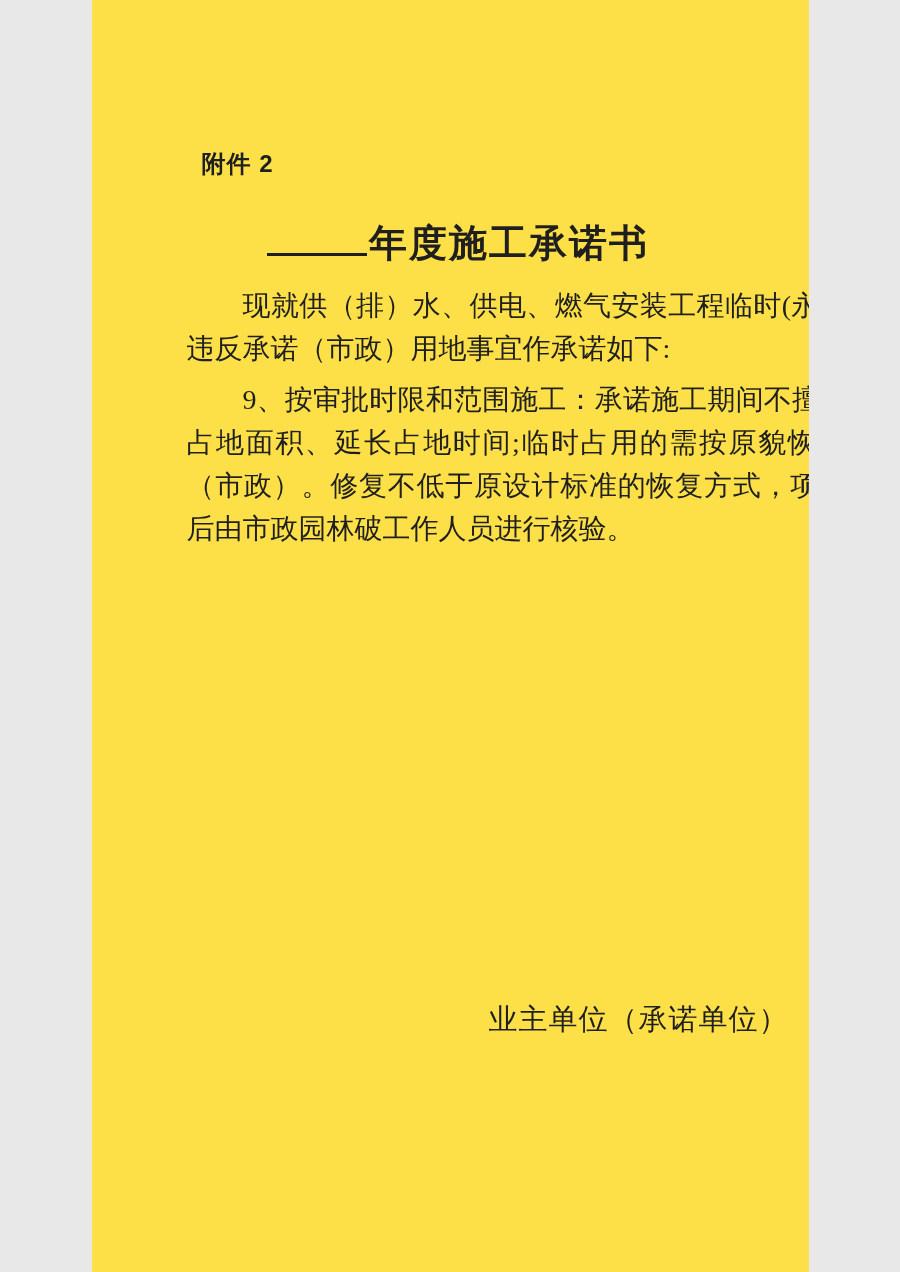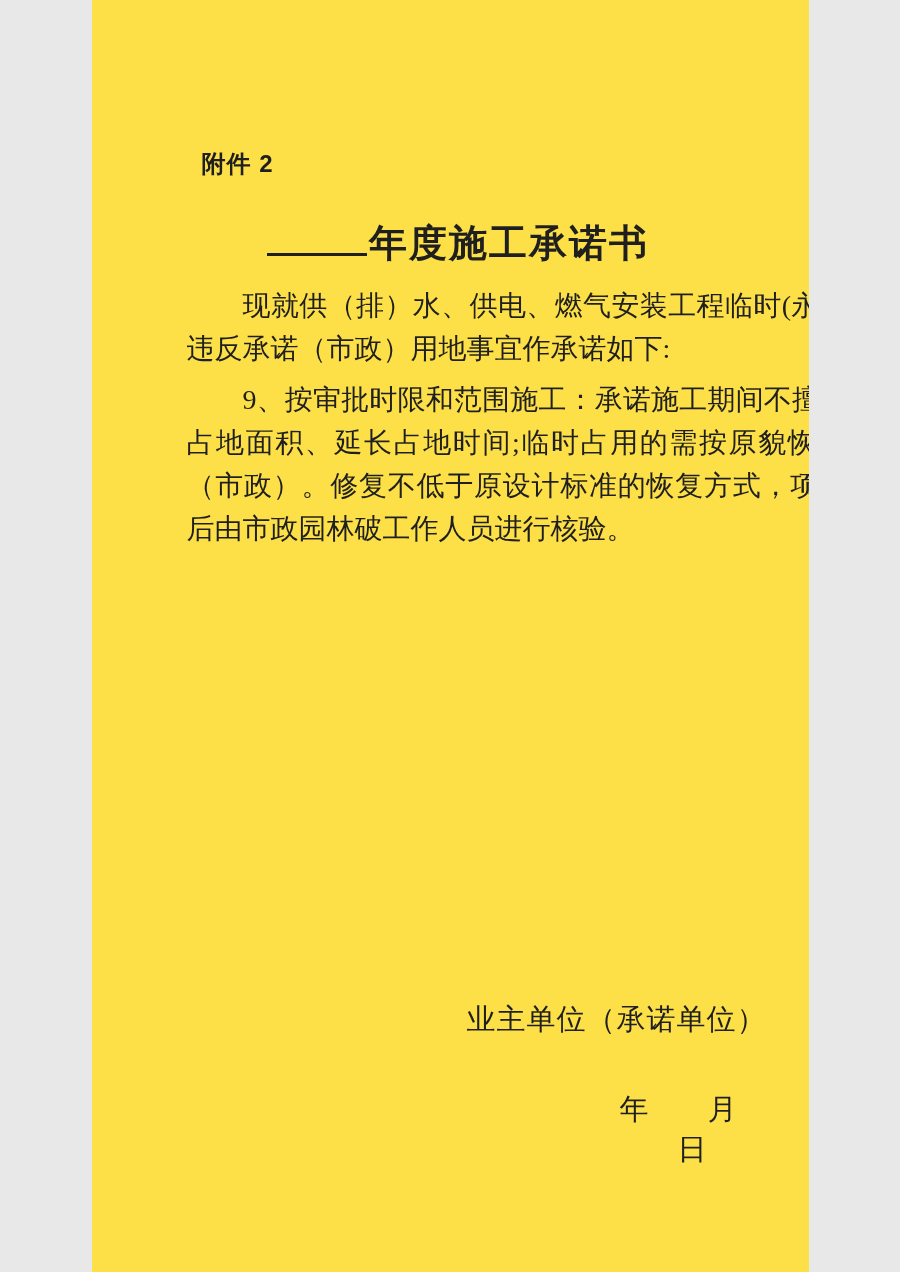--- a/index.html
+++ b/index.html
@@ -53,21 +53,21 @@
     line-height: 43px;
     text-align: justify;
   }
   .doc-body p {
     margin: 0 0 8px 0;
     text-indent: 2em;
   }
   .signature-line {
     position: absolute;
     top: 1000px;
-    left: 375px;
+    left: 397px;
     font-size: 29px;
     letter-spacing: 1px;
   }
   .date-line {
     position: absolute;
     top: 1090px;
     left: 528px;
     font-size: 29px;
   }
   .date-line .date-part {
@@ -95,21 +95,16 @@
     <span class="blank-underline"></span><span>年度施工承诺书</span>
   </div>
 
   <div class="doc-body">
     <p>现就供（排）水、供电、燃气安装工程临时(永久）如违反承诺（市政）用地事宜作承诺如下:</p>
     <p>9、按审批时限和范围施工：承诺施工期间不擅自扩大占地面积、延长占地时间;临时占用的需按原貌恢复绿化（市政）。修复不低于原设计标准的恢复方式，项目完成后由市政园林破工作人员进行核验。</p>
   </div>
 
   <div class="signature-line">业主单位（承诺单位）</div>
 
-  <div class="date-line">
-    <span class="date-part year">年</span>
-    <span class="date-part month">月</span>
-    <span class="date-part day">日</span>
-  </div>
 
   <div class="page-number">— 7 —</div>
 
 </div>
 
 </body></html>

